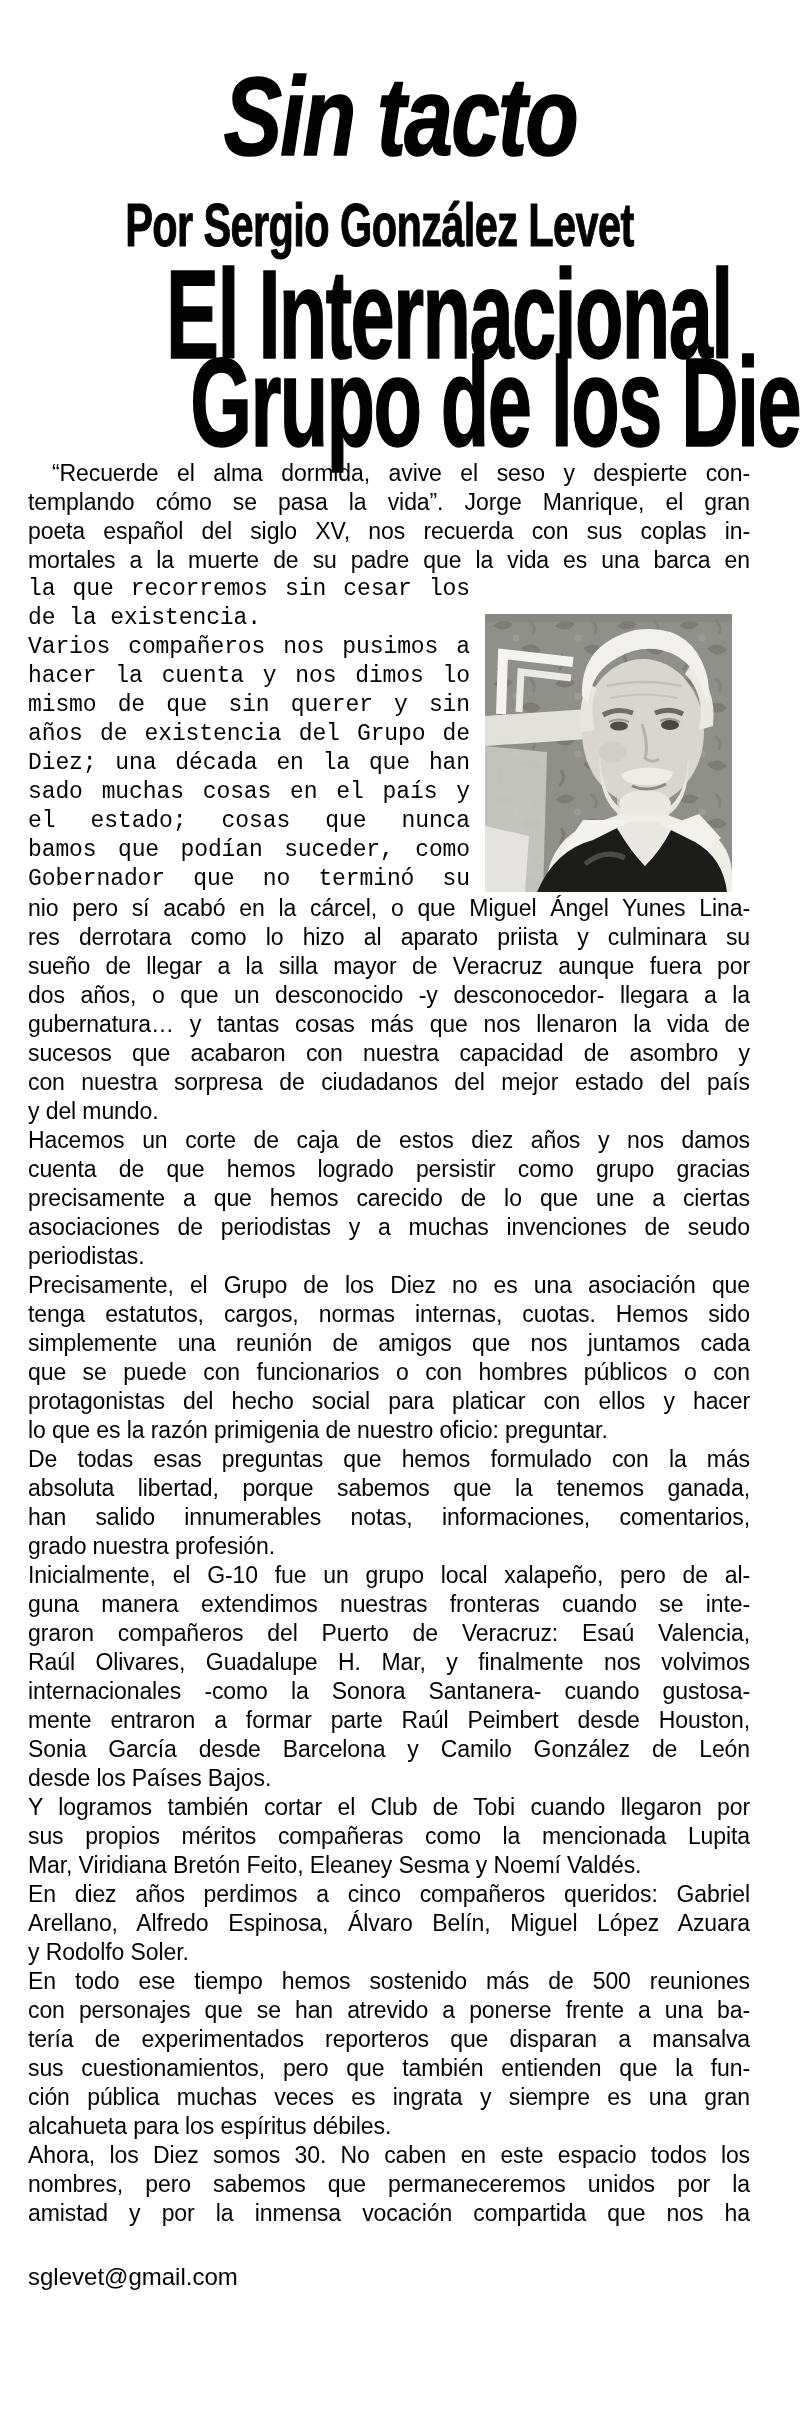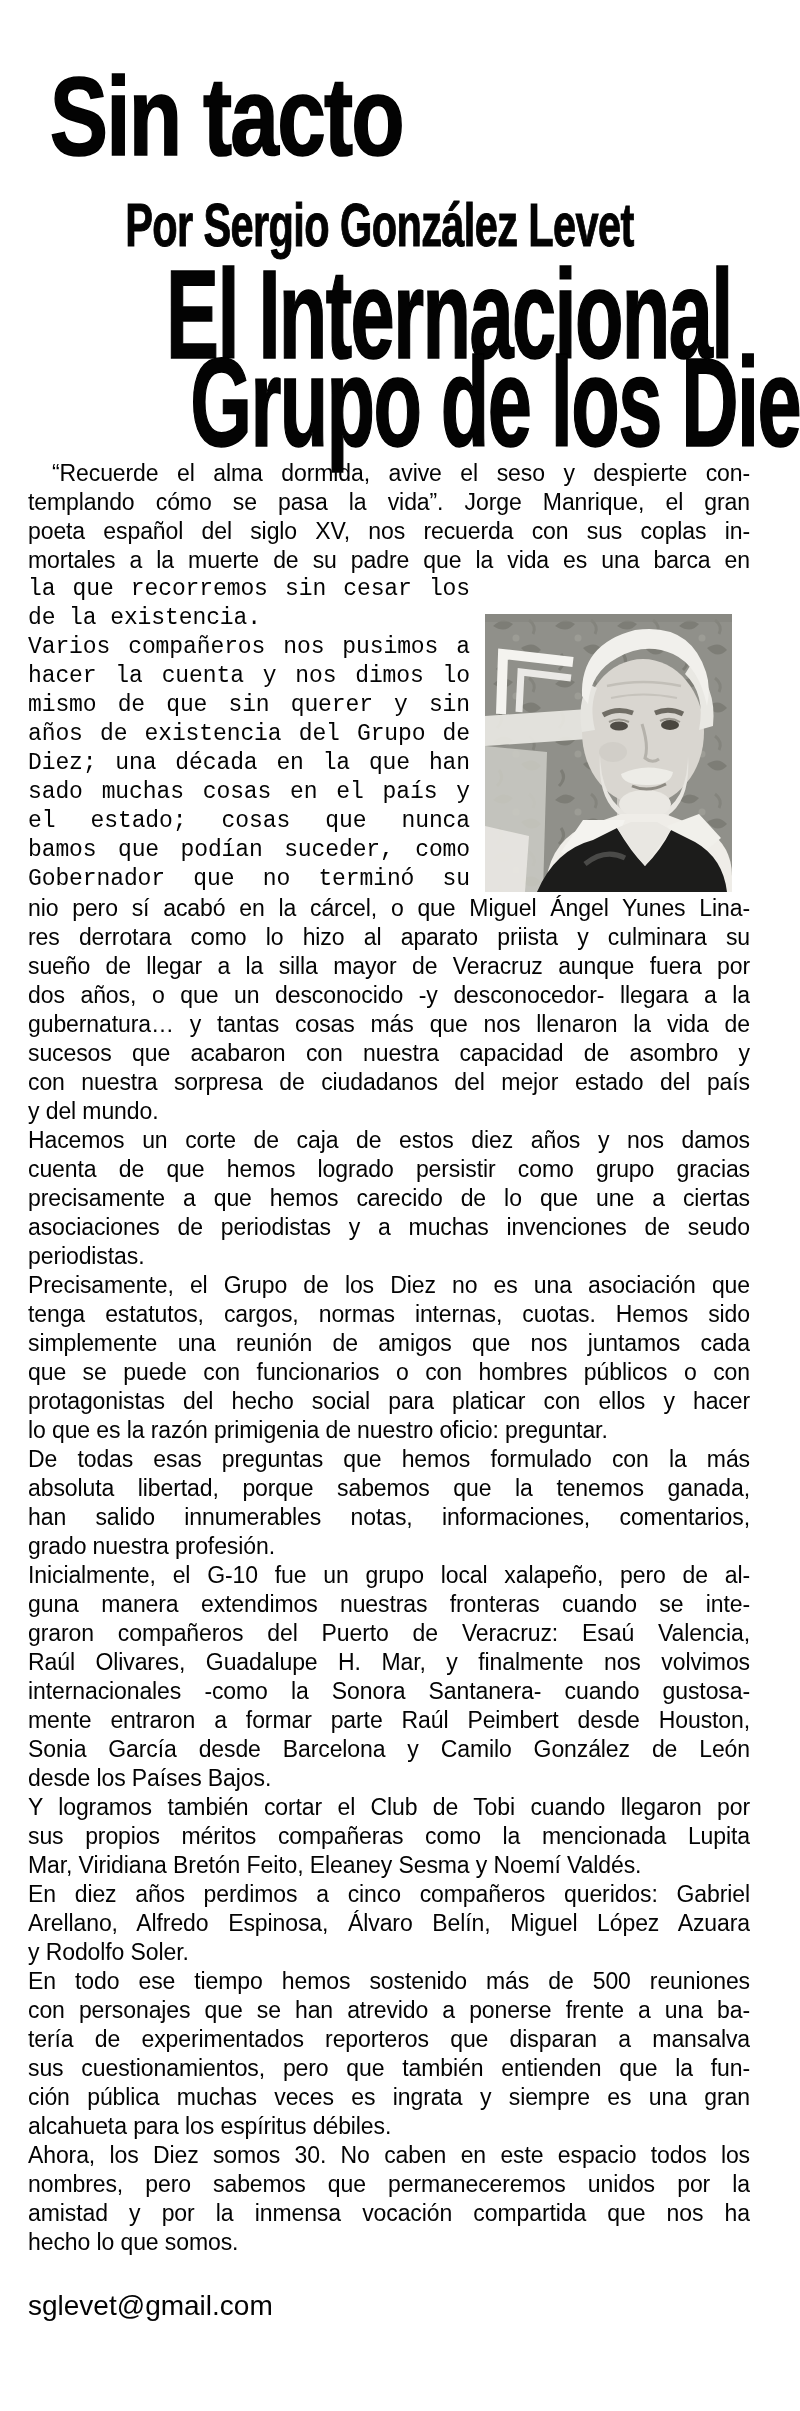--- a/index.html
+++ b/index.html
@@ -11,22 +11,23 @@
     background: #ffffff;
     color: #030303;
     font-family: "Liberation Sans", "DejaVu Sans", sans-serif;
     overflow: hidden;
   }
   
   .title-block {
     padding-top: 40px;
     height: 112px;
     line-height: 112px;
-    text-align: left;
+    text-align: center;
     white-space: nowrap;
+    font-style: italic;
   }
   .title-block .sq {
     display: inline-block;
     transform: scaleX(0.78);
     transform-origin: 50% 60%;
     font-size: 112px;
     font-weight: bold;
     letter-spacing: -0.02em;
     -webkit-text-stroke: 1.6px #000;
   }
@@ -84,21 +85,21 @@
     position: absolute;
     top: 155px;   
     left: 485px;
     width: 247px;
     height: 278px;
     display: block;
   }
   .footer-email {
     margin-top: 34px;
     padding-left: 28px;
-    font-size: 28px;
+    font-size: 24px;
     height: 30px;
     line-height: 30px;
   }
 </style>
 </head>
 <body>
 
 <div class="page">
 
   <h1 class="title-block"><span class="sq">Sin tacto</span></h1>
@@ -241,19 +242,18 @@
           <div class="line just">con personajes que se han atrevido a ponerse frente a una ba-</div>
           <div class="line just">tería de experimentados reporteros que disparan a mansalva</div>
           <div class="line just">sus cuestionamientos, pero que también entienden que la fun-</div>
           <div class="line just">ción pública muchas veces es ingrata y siempre es una gran</div>
           <div class="line">alcahueta para los espíritus débiles.</div>
         </div>
         <div class="paragraph">
           <div class="line just">Ahora, los Diez somos 30. No caben en este espacio todos los</div>
           <div class="line just">nombres, pero sabemos que permaneceremos unidos por la</div>
           <div class="line just">amistad y por la inmensa vocación compartida que nos ha</div>
-          <div class="line">hecho lo que somos.</div>
         </div>
       </div>
   </div>
 
   <div class="footer-email">sglevet@gmail.com</div>
 </div>
 
 </body></html>

